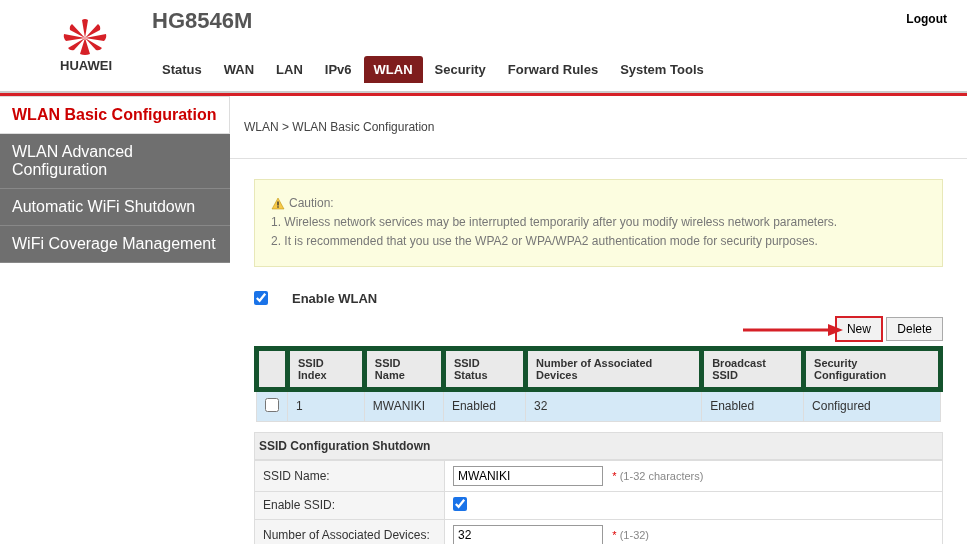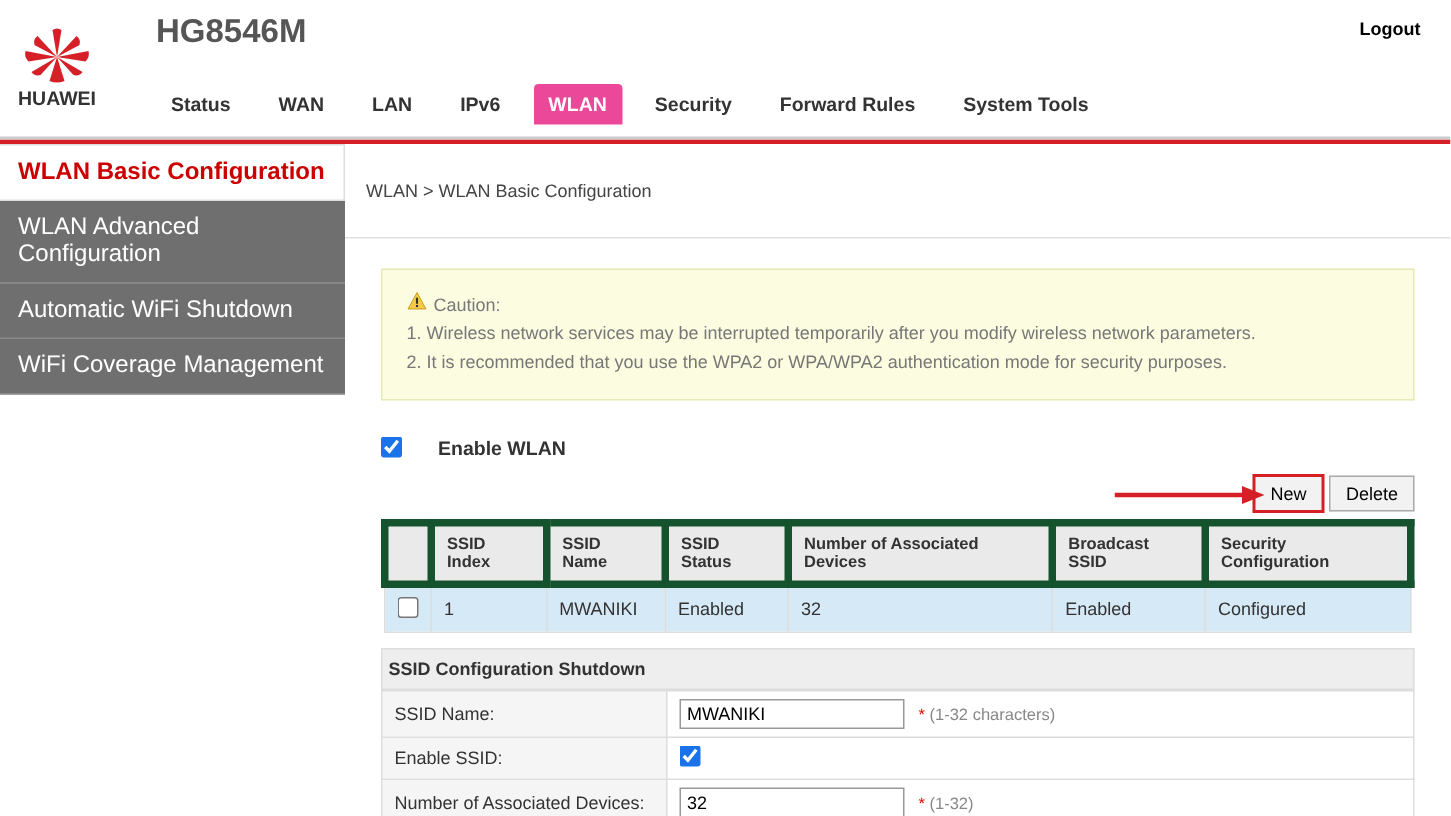--- a/index.html
+++ b/index.html
@@ -1,36 +1,36 @@
 <!DOCTYPE html>
 <html><head>
 <meta charset="utf-8">
 <style>
 * { box-sizing: border-box; margin: 0; padding: 0; }
 body { font-family: Arial, sans-serif; font-size: 12px; color: #333; background: #fff; width: 967px; }
 .header { display: flex; align-items: center; padding: 8px 12px; border-bottom: 2px solid #ccc; position: relative; }
-.logo { display: flex; flex-direction: column; align-items: center; margin-right: 40px; }
+.logo { display: flex; flex-direction: column; align-items: flex-start; margin-right: 40px; margin-left: 48px; }
 .logo-icon { width: 50px; height: 38px; }
 .logo-text { color: #333; font-size: 13px; font-weight: bold; margin-top: 2px; }
 .model { font-size: 22px; font-weight: bold; color: #555; margin-bottom: 16px; }
 .logout { position: absolute; right: 20px; top: 12px; font-size: 12px; font-weight: bold; color: #000; cursor: pointer; }
 .nav-wrap { display: flex; flex-direction: column; }
-.nav { display: flex; gap: 12px; margin-top: 6px; }
+.nav { display: flex; gap: 2px; margin-top: 6px; }
 .nav-item { padding: 6px 10px; font-size: 13px; font-weight: bold; color: #333; cursor: pointer; }
-.nav-item.active { background: #ec4899; color: #fff; border-radius: 3px 3px 0 0; }
+.nav-item.active { background: #7f1d1d; color: #fff; border-radius: 3px 3px 0 0; }
 .top-red { height: 3px; background: #d62027; }
 .main { display: flex; }
 .sidebar { width: 230px; background: #fff; }
 .side-item { padding: 9px 12px; background: #6f6f6f; color: #fff; font-size: 16px; border-bottom: 1px solid #888; cursor: pointer; }
 .side-item.active { background: #fff; color: #c00; font-weight: bold; border: 1px solid #ddd; border-left: none; }
 .content { flex: 1; padding: 0; background: #fff; }
 .breadcrumb { padding: 24px 14px; font-size: 12px; color: #444; border-bottom: 1px solid #e0e0e0; }
 .content-inner { padding: 20px 24px; }
 .notice { background: #fcfde0; border: 1px solid #e8e8b8; padding: 14px 16px; color: #777; font-size: 12px; line-height: 1.6; }
-.caution-line { display: flex; gap: 4px; }
+.caution-line { display: flex; align-items: center; gap: 4px; }
 .warn-icon { width: 14px; height: 14px; display: inline-block; }
 .enable-row { margin: 24px 0 10px 0; display: flex; align-items: center; gap: 24px; }
 .enable-row label { font-weight: bold; font-size: 13px; }
 .actions { text-align: right; margin-bottom: 4px; position: relative; }
 .btn { border: 1px solid #aaa; background: #f2f2f2; padding: 4px 10px; font-size: 12px; cursor: pointer; }
 .btn.new { border: 2px solid #d62027; }
 .arrow { position: absolute; right: 100px; top: 4px; pointer-events: none; }
 .table { width: 100%; border-collapse: collapse; }
 .table th { background: #eaeaea; font-size: 11px; font-weight: bold; text-align: left; padding: 6px 8px; border: 5px solid #14532d; }
 .table td { background: #d5e9f7; font-size: 12px; padding: 6px 8px; border: 1px solid #ddd; }

